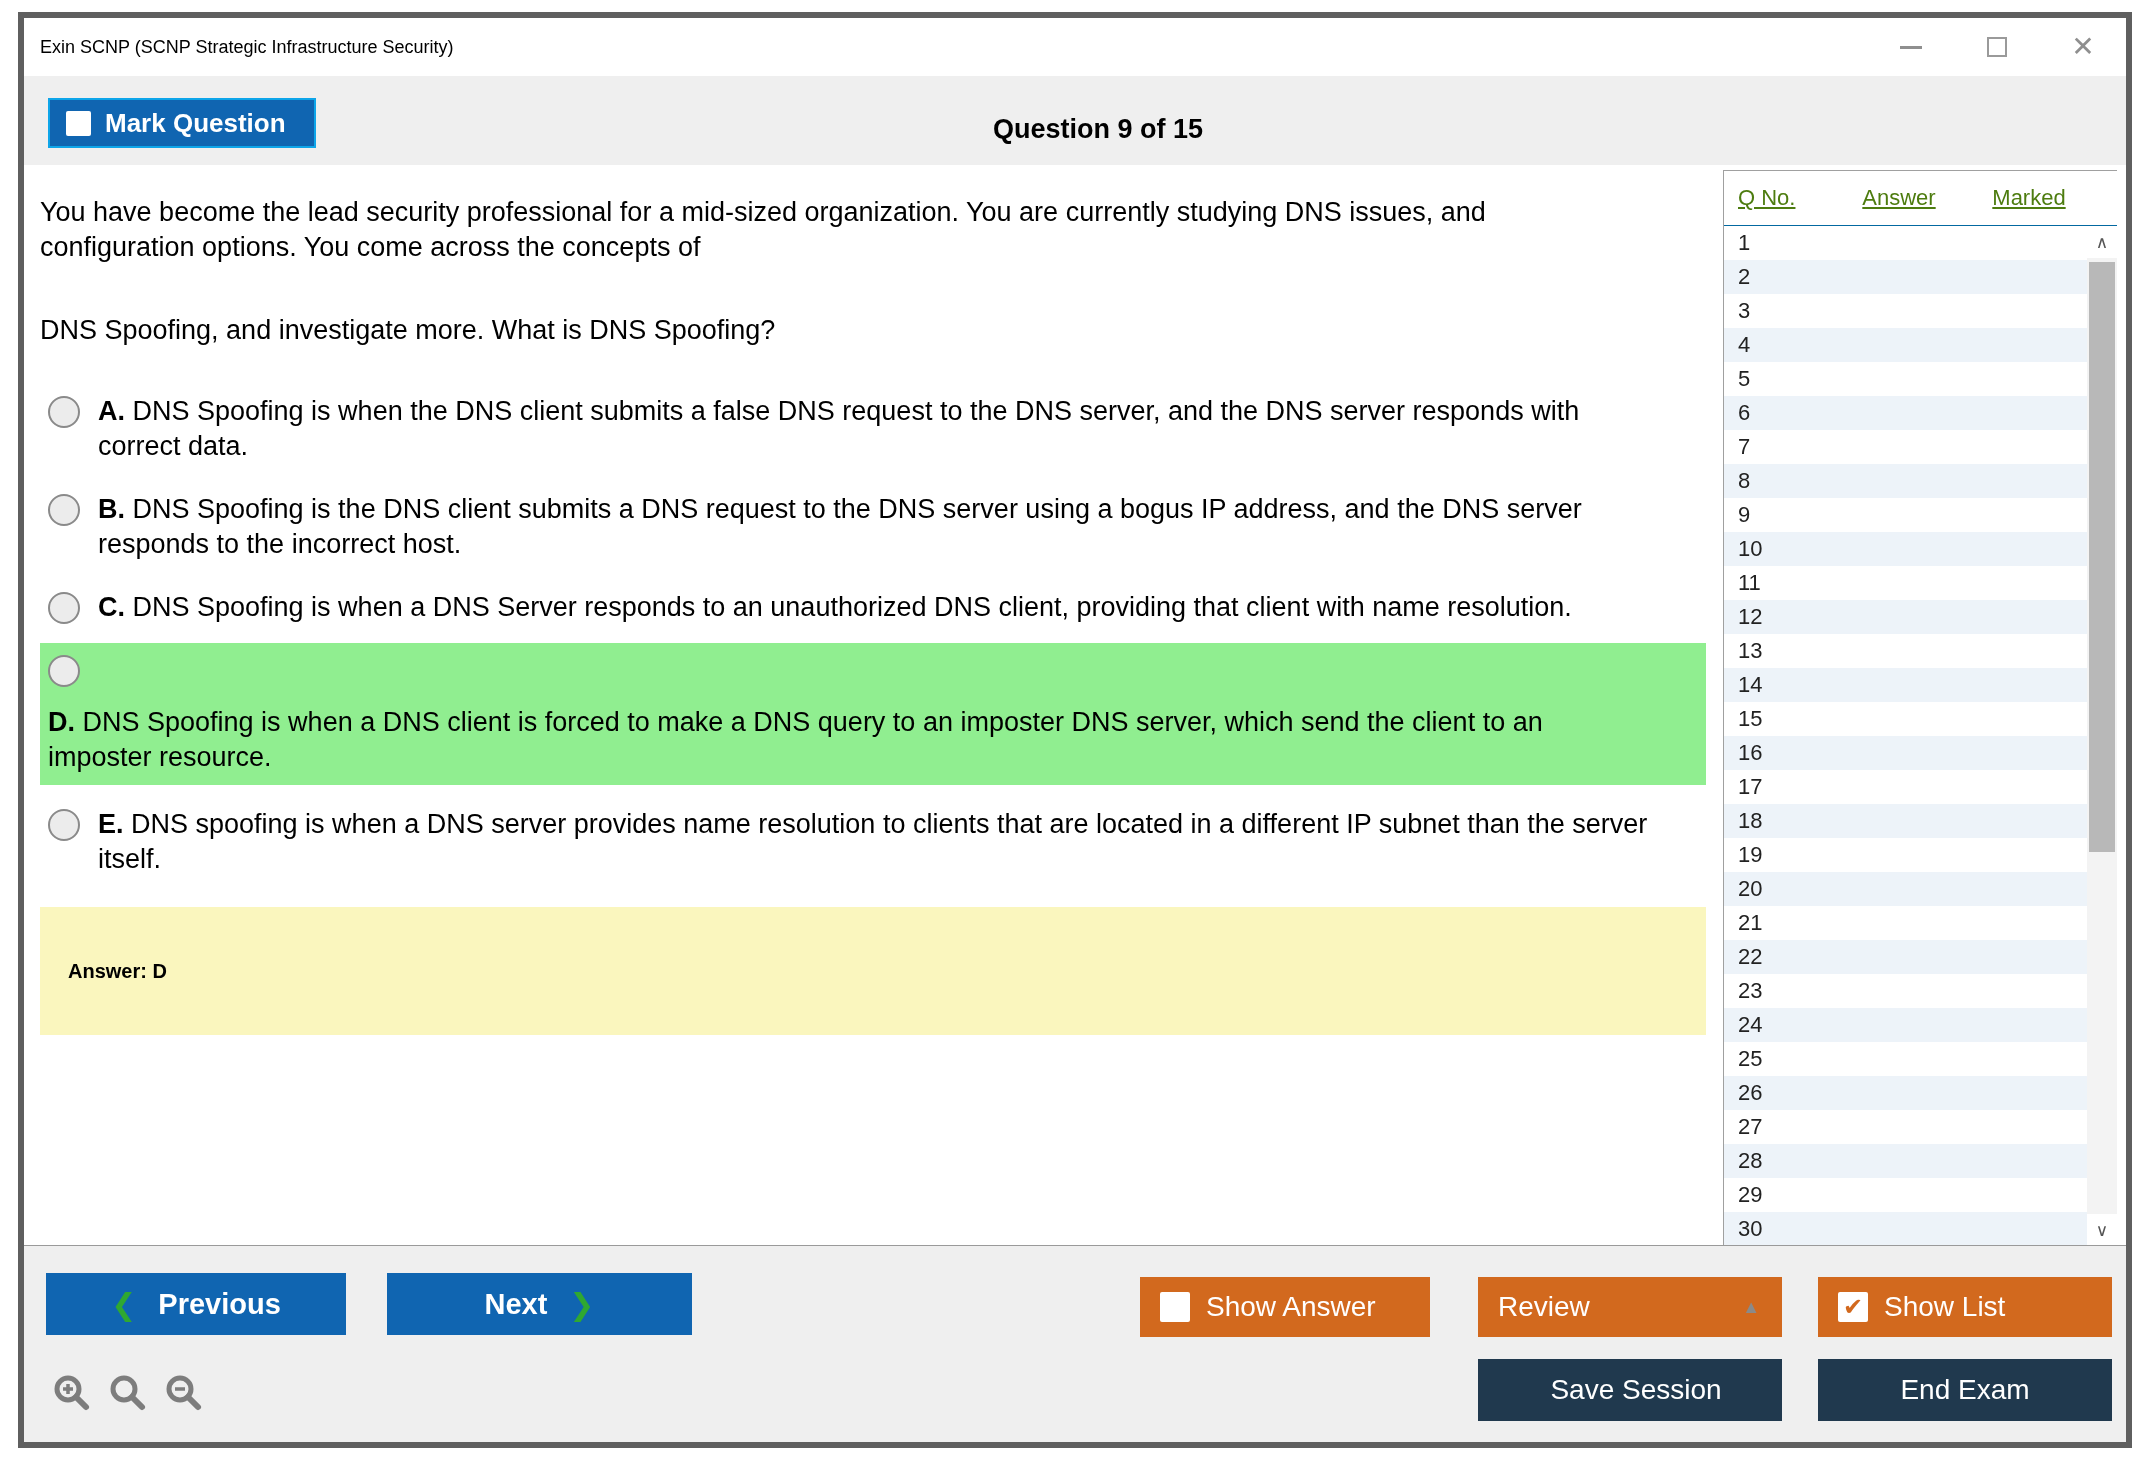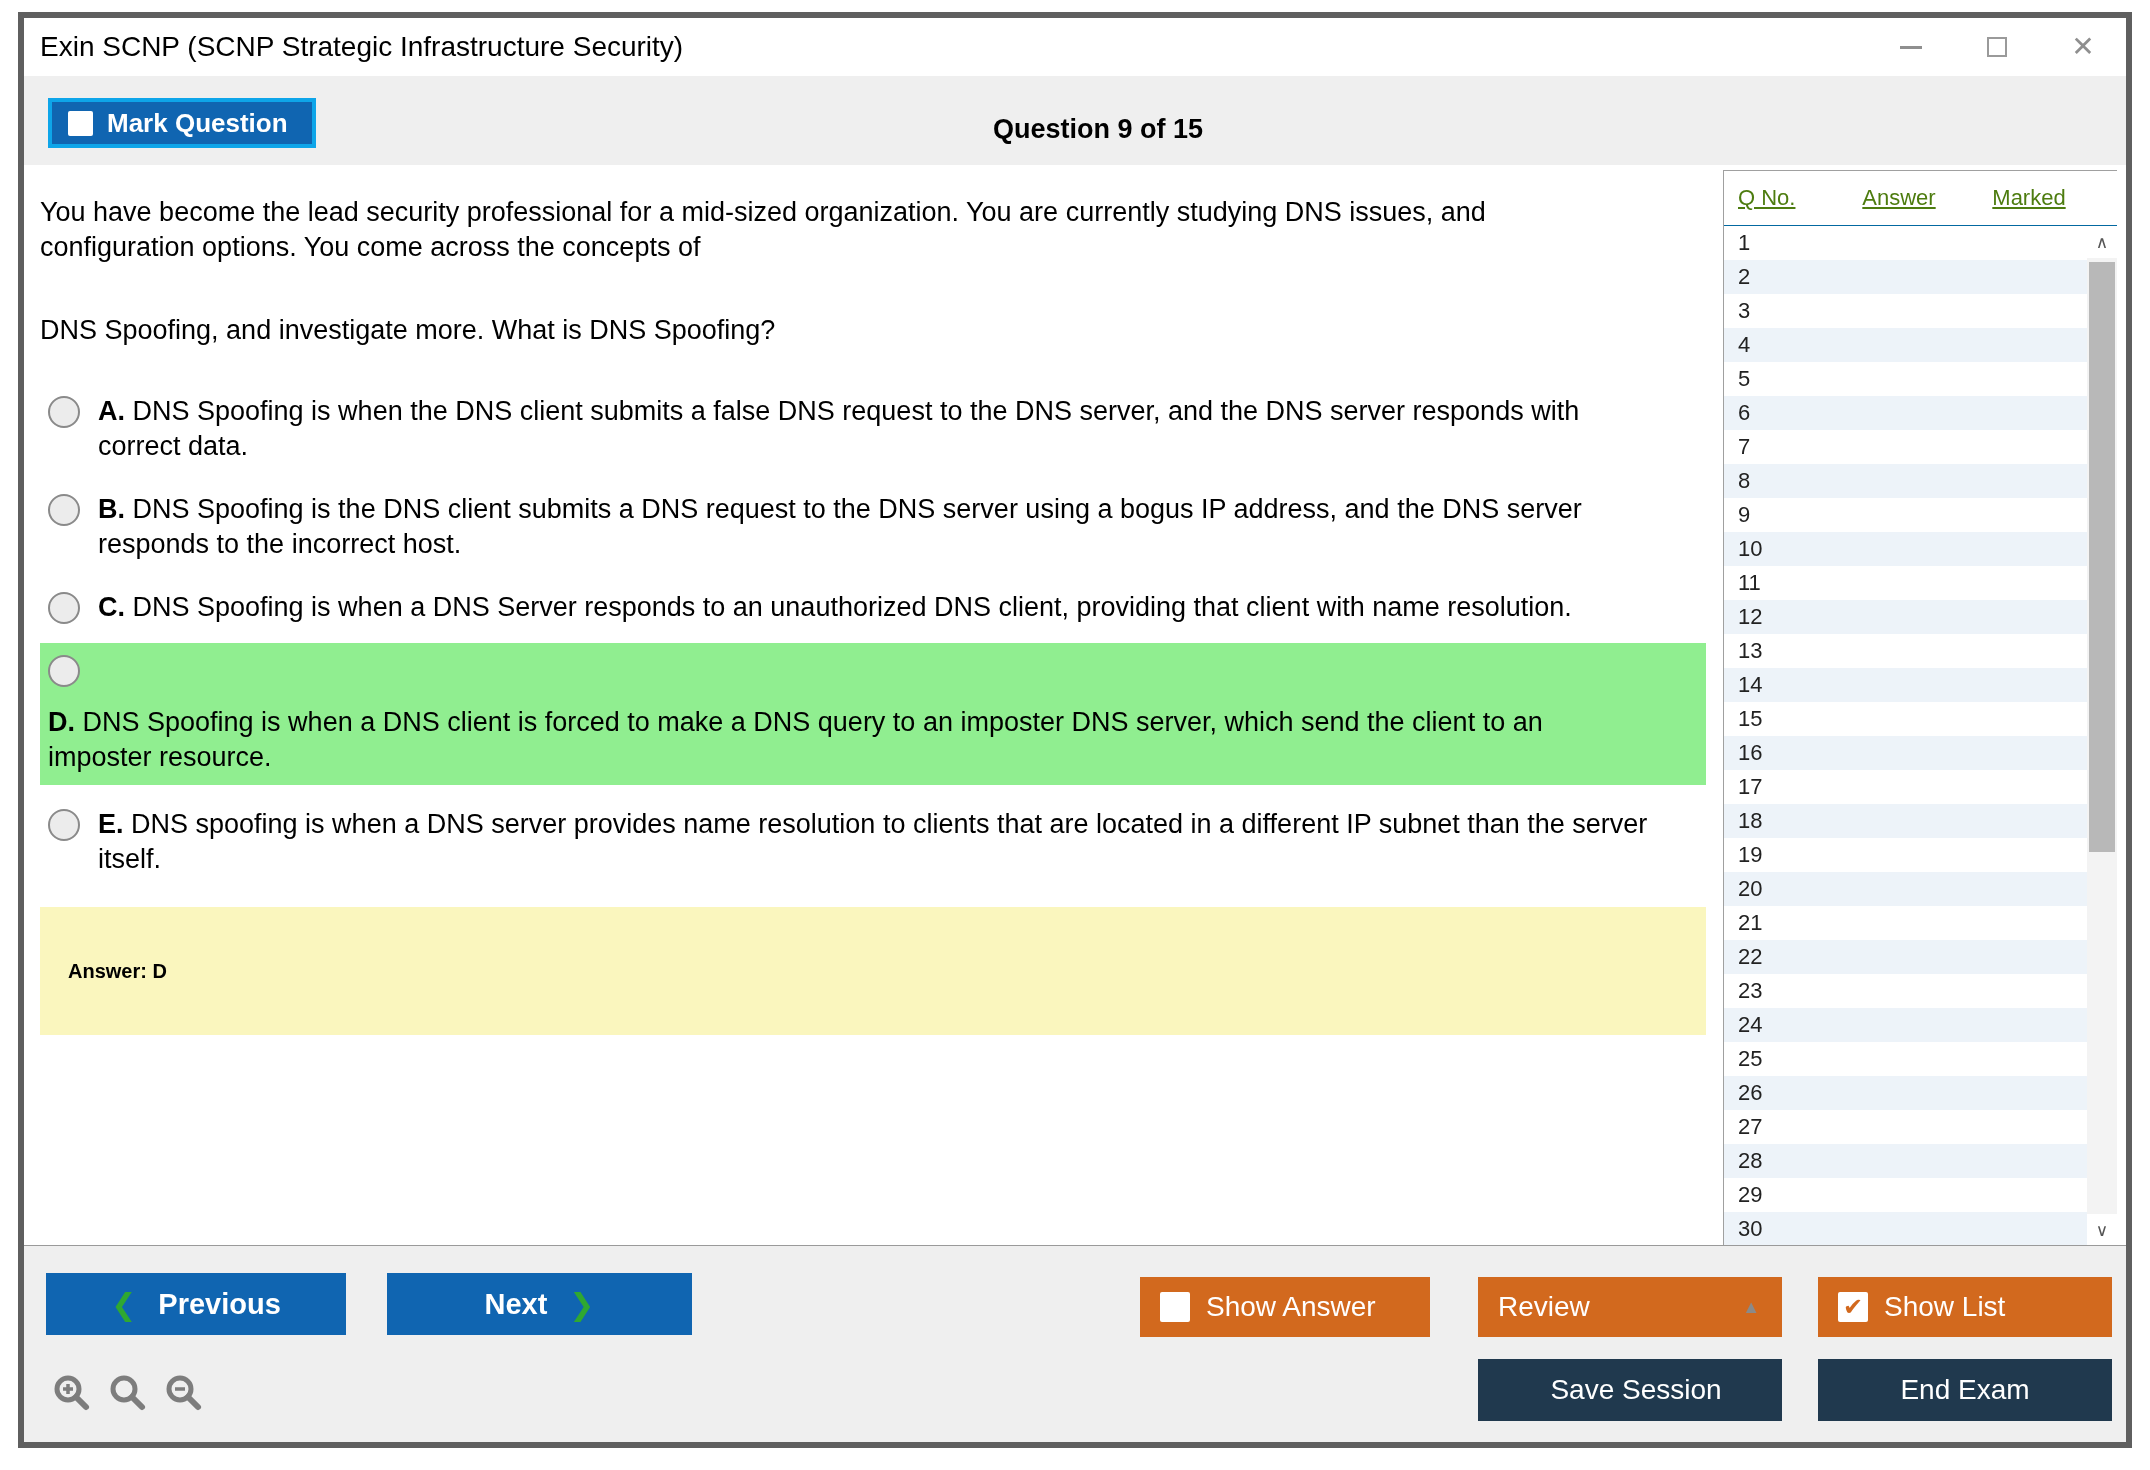--- a/index.html
+++ b/index.html
@@ -8,31 +8,31 @@
   }
   *{margin:0;padding:0;box-sizing:border-box;}
   html,body{width:2150px;height:1470px;background:#ffffff;overflow:hidden;
     font-family:"Liberation Sans","DejaVu Sans",sans-serif;color:#000;}
   .window{position:absolute;left:18px;top:12px;width:2114px;height:1436px;
     border:6px solid var(--winborder);background:#fff;}
   .win-inner{position:relative;width:2102px;height:1424px;}
 
   
   .titlebar{position:absolute;left:0;top:0;width:2102px;height:58px;background:#fff;}
-  .title-text{position:absolute;left:16px;top:0;line-height:58px;font-size:28px;color:#000;}
+  .title-text{position:absolute;left:16px;top:0;line-height:58px;font-size:18px;color:#000;}
   .win-controls{position:absolute;right:26px;top:0;height:58px;display:flex;align-items:center;gap:52px;}
   .wc{width:34px;height:34px;display:flex;align-items:center;justify-content:center;cursor:default;}
   .min-bar{display:block;width:22px;height:3px;background:#8f8f8f;}
   .max-box{display:block;width:20px;height:20px;border:2px solid #9a9a9a;background:transparent;}
   .close-glyph{font-size:28px;color:#8f8f8f;line-height:1;}
 
   
   .headerband{position:absolute;left:0;top:58px;width:2102px;height:89px;background:var(--chrome);}
   .mark-btn{position:absolute;left:24px;top:22px;width:268px;height:50px;background:var(--blue);
-    border:4px solid #0ea5e9;display:flex;align-items:center;padding-left:16px;gap:14px;}
+    border:2px solid #0ea5e9;display:flex;align-items:center;padding-left:16px;gap:14px;}
   .mark-checkbox{width:25px;height:25px;background:#fff;border-radius:2px;flex:0 0 auto;}
   .mark-label{color:#fff;font-size:26px;font-weight:bold;}
   .q-counter{position:absolute;left:0;top:38px;width:2148px;text-align:center;
     font-size:27px;font-weight:bold;color:#000;}
 
   
   .content{position:absolute;left:0;top:147px;width:2102px;height:1080px;background:#fff;}
 
   .question-panel{position:absolute;left:0;top:0;width:1699px;height:1080px;
     padding-left:16px;overflow:hidden;font-size:27px;line-height:35px;}

